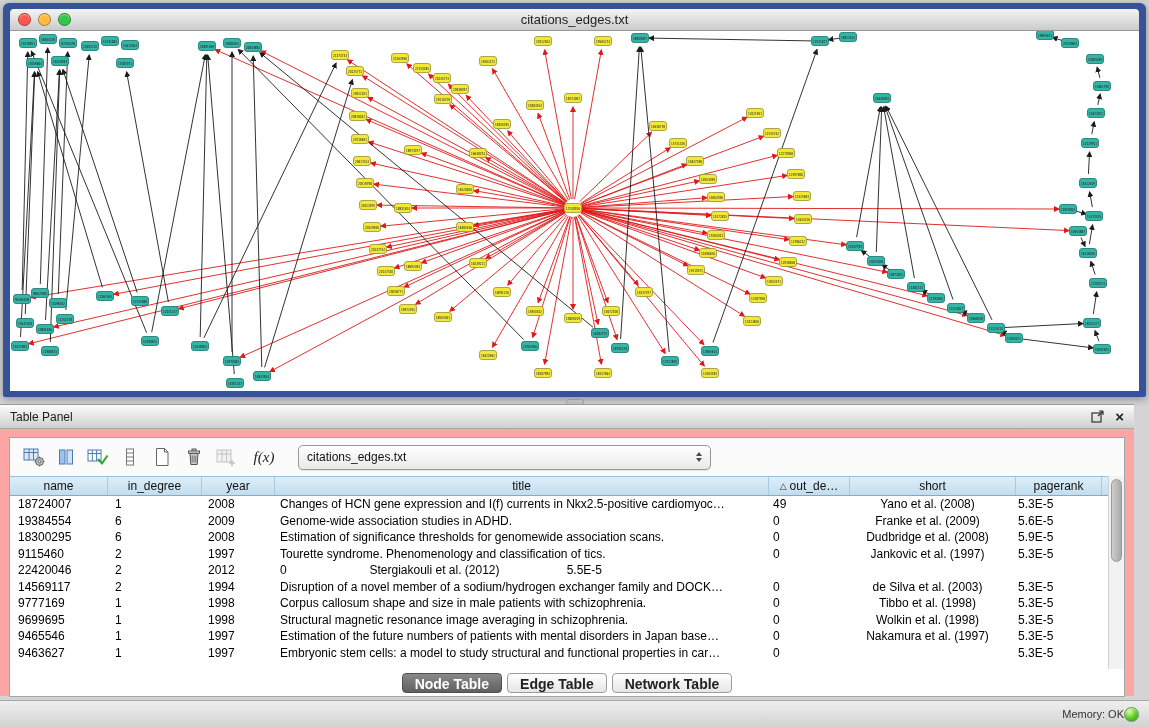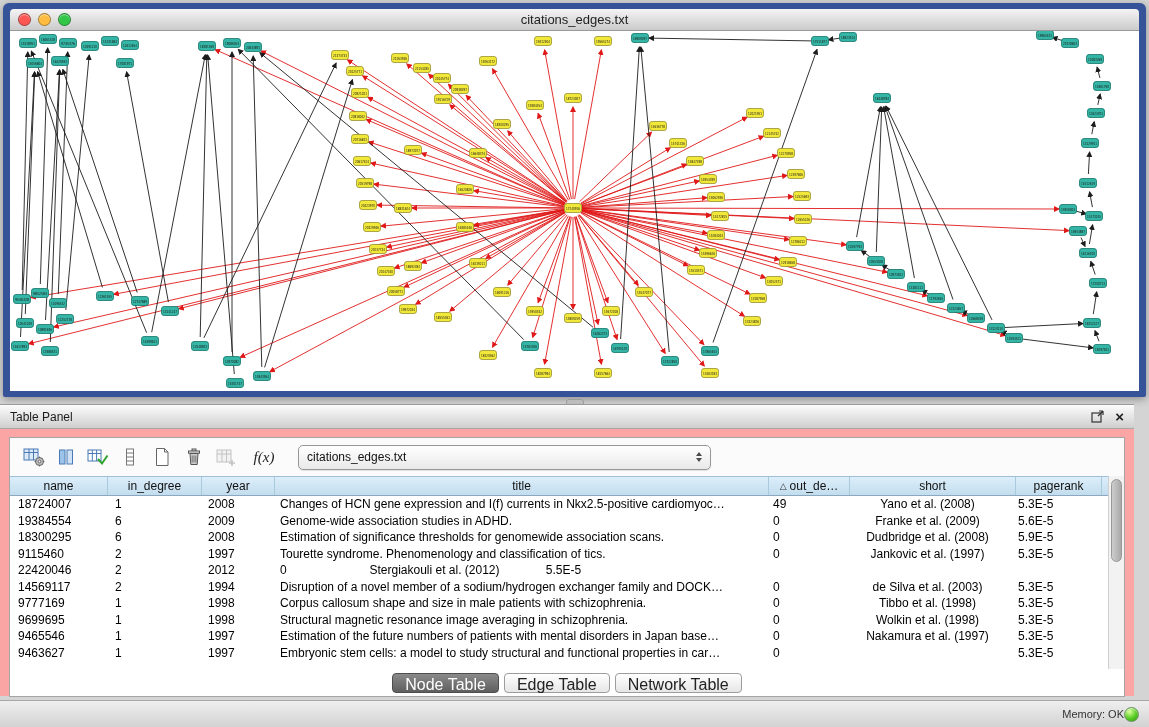--- a/index.html
+++ b/index.html
@@ -47,21 +47,21 @@
   .th{display:flex;align-items:center;justify-content:center;font-size:12px;color:#111;border-right:1px solid #a9c9dd;white-space:nowrap;overflow:hidden;gap:3px;}
   .sort{font-size:9px;color:#333;}
   .tbl-body{flex:1;overflow:hidden;position:relative;padding-right:15px;}
   .tr{display:flex;height:16.5px;line-height:16.5px;background:#fff;}
   .td{font-size:12px;color:#000;white-space:nowrap;overflow:hidden;padding:0 0 0 8px;box-sizing:border-box;}
   .vscroll{position:absolute;right:0;top:0;bottom:0;width:15px;background:#f2f2f2;border-left:1px solid #d0d0d0;}
   .vthumb{position:absolute;left:2px;right:2px;top:3px;height:42%;border-radius:6px;background:linear-gradient(90deg,#cdcdcd,#a9a9a9);border:1px solid #999;}
 
   
   .tabs-bar{height:27px;display:flex;align-items:center;justify-content:center;gap:5px;background:#fff;}
-  .tab{font-family:"Liberation Sans",sans-serif;font-size:16px;padding:2px 12px;height:20px;border-radius:4px;border:1px solid #9d9d9d;background:linear-gradient(#ffffff,#e6e6e6);color:#222;}
+  .tab{font-family:"Liberation Sans",sans-serif;font-size:14px;padding:2px 12px;height:20px;border-radius:4px;border:1px solid #9d9d9d;background:linear-gradient(#ffffff,#e6e6e6);color:#222;font-weight:bold;}
   .tab.sel{background:linear-gradient(#8a8a8a,#5f5f5f);border-color:#4e4e4e;color:#fff;}
 
   
   .status-bar{position:absolute;left:0;bottom:0;width:1149px;height:27px;background:linear-gradient(#efefef,#d2d2d2);border-top:1px solid #a8a8a8;display:flex;align-items:center;justify-content:flex-end;padding-right:10px;box-sizing:border-box;}
   .mem-label{font-size:11px;color:#333;}
   .mem-dot{width:13px;height:13px;border-radius:50%;background:radial-gradient(circle at 35% 28%, #dcff9f, #55ca20 55%, #2f9a12);border:1px solid #6f8f5f;box-shadow:inset 0 1px 1px rgba(255,255,255,.6);}
 </style>
 </head>
 <body>
 
@@ -849,21 +849,21 @@
               <div class="td" style="width: 80px; text-align: left;">0</div>
               <div class="td" style="width: 165px; text-align: center; padding-left: 0px;">Jankovic et al. (1997)</div>
               <div class="td" style="width: 85px; text-align: left;">5.3E-5</div>
             </div>
             <div class="tr">
               <div class="td" style="width: 97px; text-align: left;">22420046</div>
               <div class="td" style="width: 93px; text-align: left;">2</div>
               <div class="td" style="width: 72px; text-align: left;">2012</div>
               <div class="td" style="width: 80px; text-align: left;">0</div>
               <div class="td" style="width: 165px; text-align: center; padding-left: 0px;">Stergiakouli et al. (2012)</div>
-              <div class="td" style="width: 85px; text-align: center;">5.5E-5</div>
+              <div class="td" style="width: 85px; text-align: right;">5.5E-5</div>
             </div>
             <div class="tr">
               <div class="td" style="width: 97px; text-align: left;">14569117</div>
               <div class="td" style="width: 93px; text-align: left;">2</div>
               <div class="td" style="width: 72px; text-align: left;">1994</div>
               <div class="td" style="width: 493px; text-align: left;">Disruption of a novel member of a sodium/hydrogen exchanger family and DOCK…</div>
               <div class="td" style="width: 80px; text-align: left;">0</div>
               <div class="td" style="width: 165px; text-align: center; padding-left: 0px;">de Silva et al. (2003)</div>
               <div class="td" style="width: 85px; text-align: left;">5.3E-5</div>
             </div>

